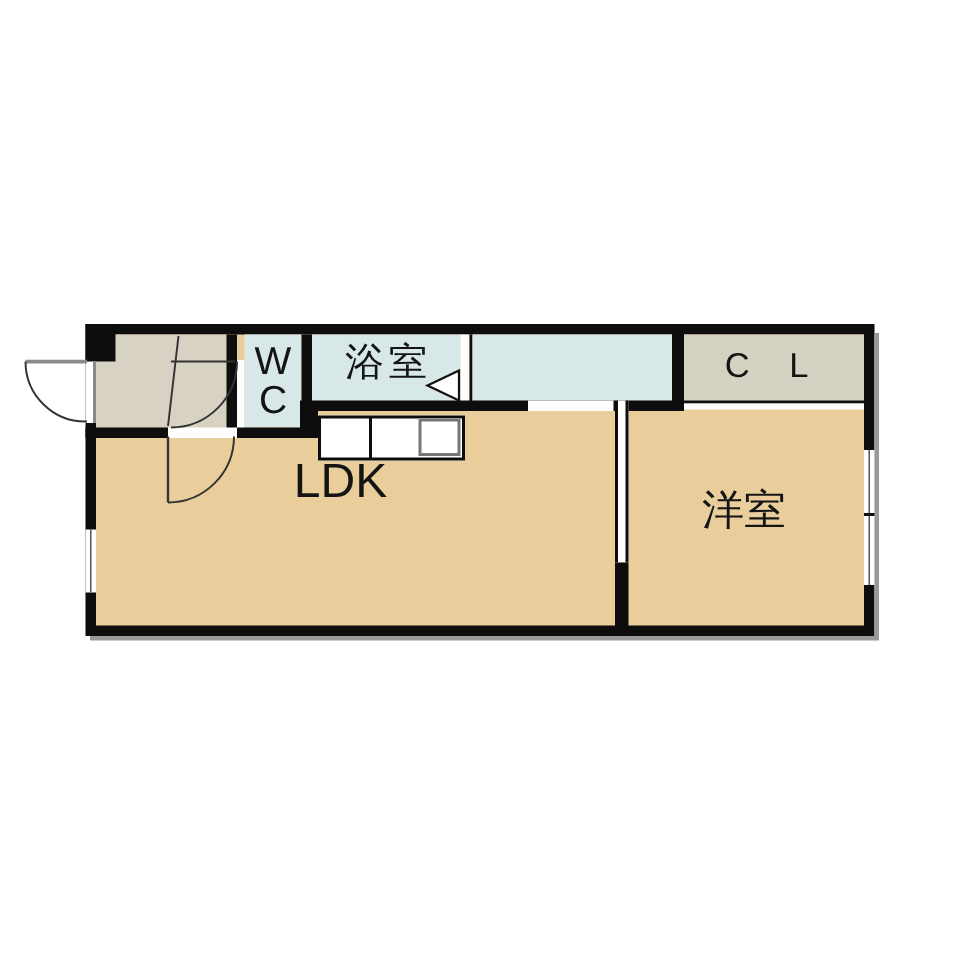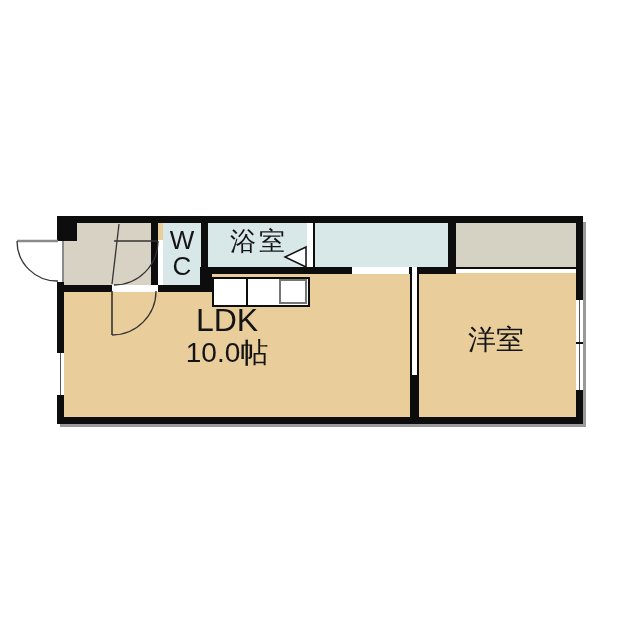--- a/index.html
+++ b/index.html
@@ -77,23 +77,23 @@
     <path d="M 285 257 L 306 247 L 306 267 Z" stroke="#111" stroke-width="1.5" fill="#fff"></path>
   </svg>
 
   <div class="abs label" style="left:163px;top:227px;width:38px;font-size:26px;line-height:26px;">
     <div>W</div>
     <div>C</div>
   </div>
 
   <div class="abs label" style="left:208px;top:228px;width:102px;font-size:26px;letter-spacing:3px;">浴室</div>
 
+  <div class="abs label" style="left:456px;top:232px;width:120px;font-size:23px;letter-spacing:10px;">C L</div>
 
   <div class="abs label" style="left:132px;top:304px;width:190px;">
     <div style="font-size:32px;line-height:33px;">LDK</div>
-    <div style="font-size:28px;line-height:32px;">10.0帖</div>
   </div>
 
   <div class="abs label" style="left:421px;top:324px;width:150px;">
     <div style="font-size:28px;line-height:31px;">洋室</div>
   </div>
 
 </div>
 
 </body></html>

